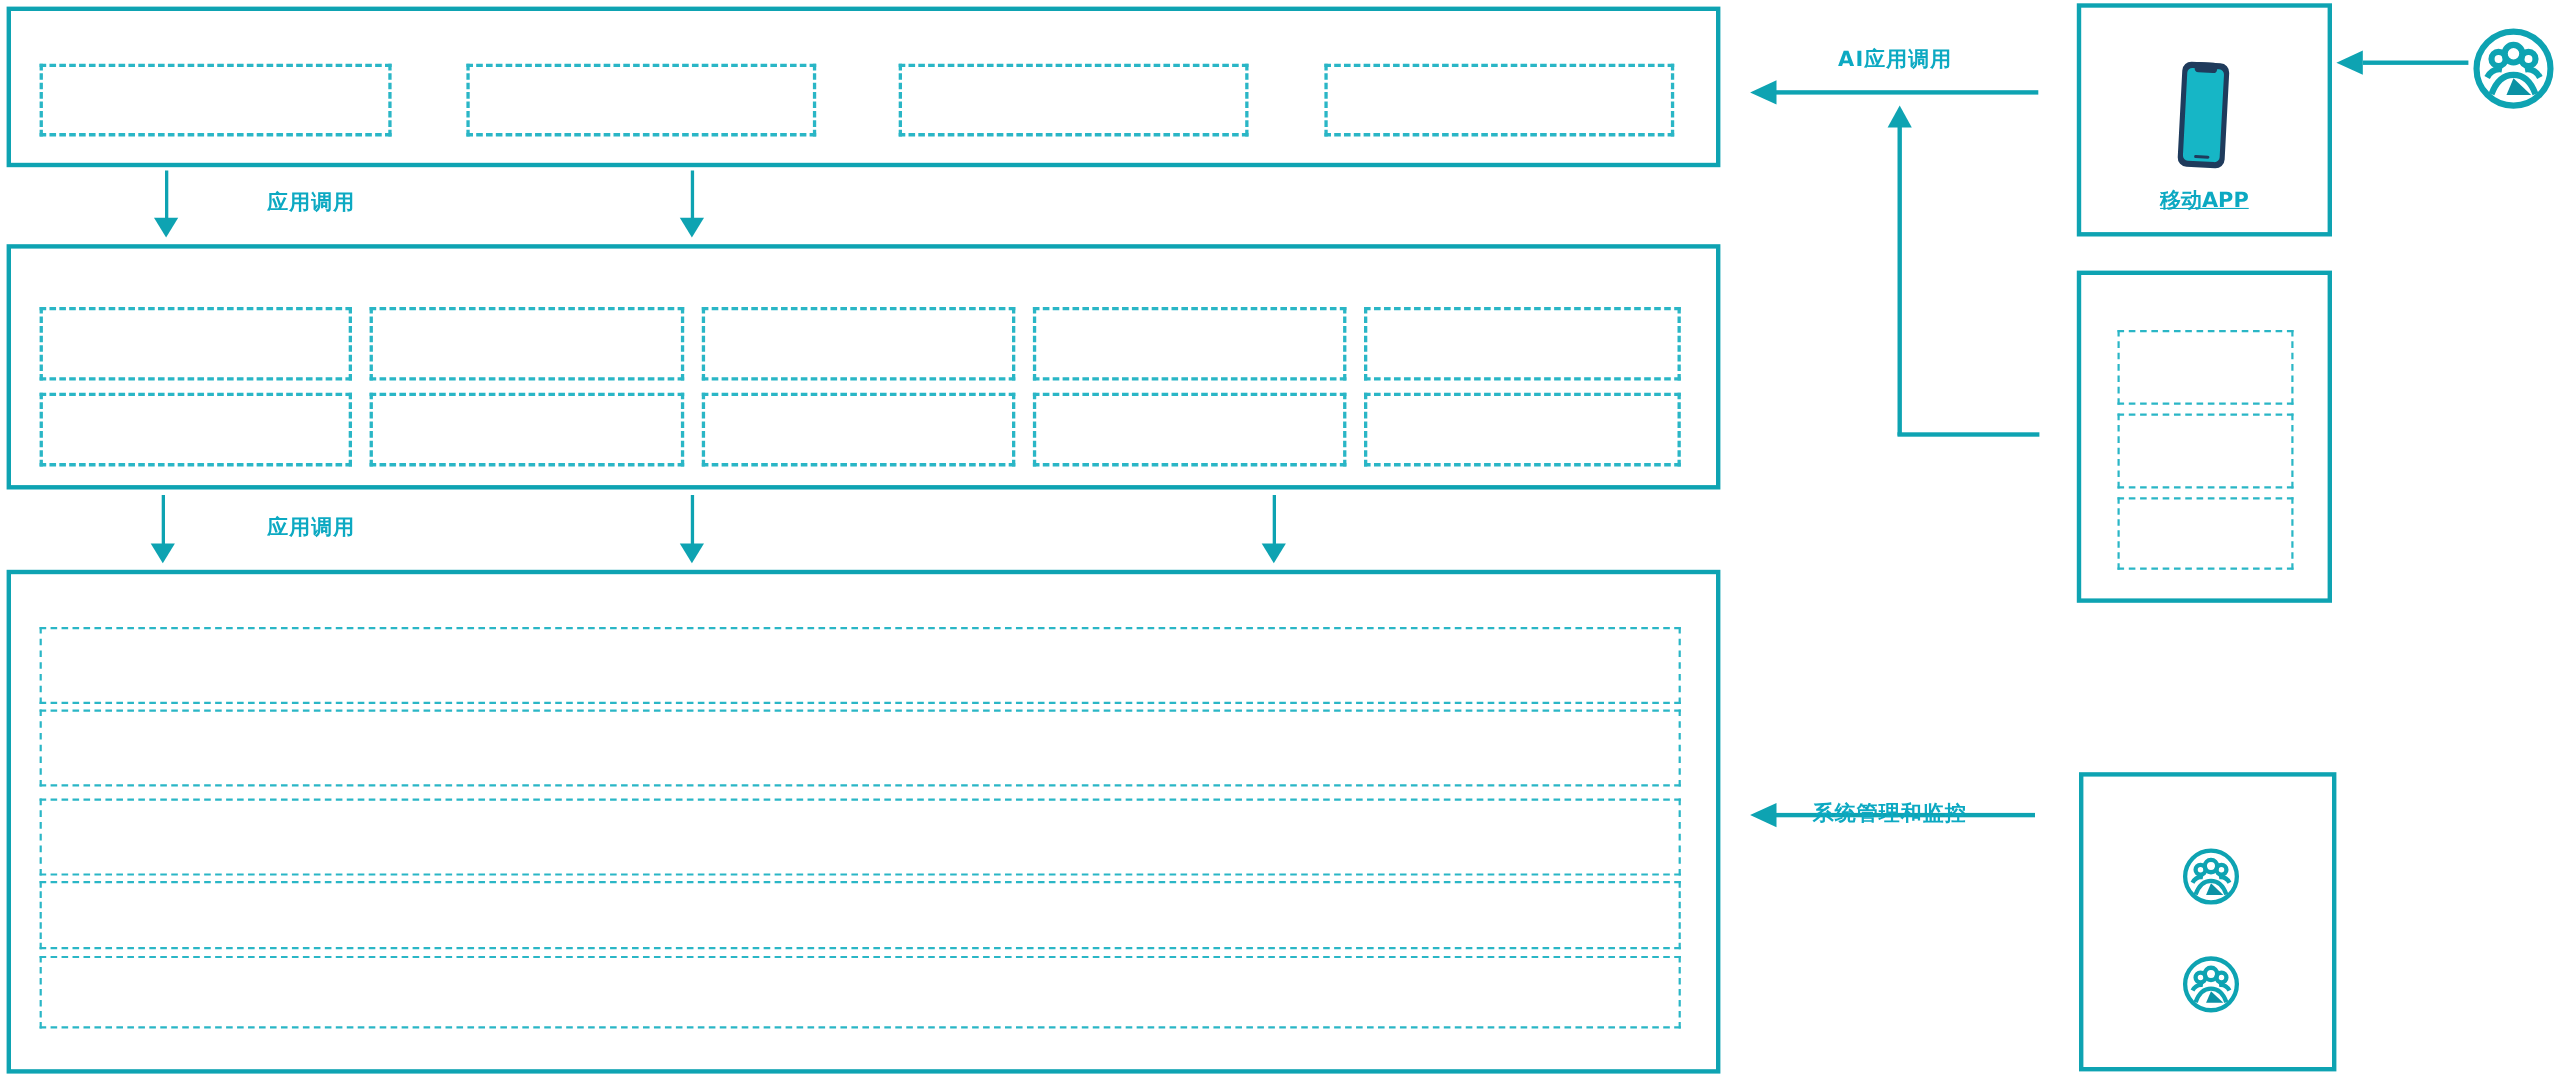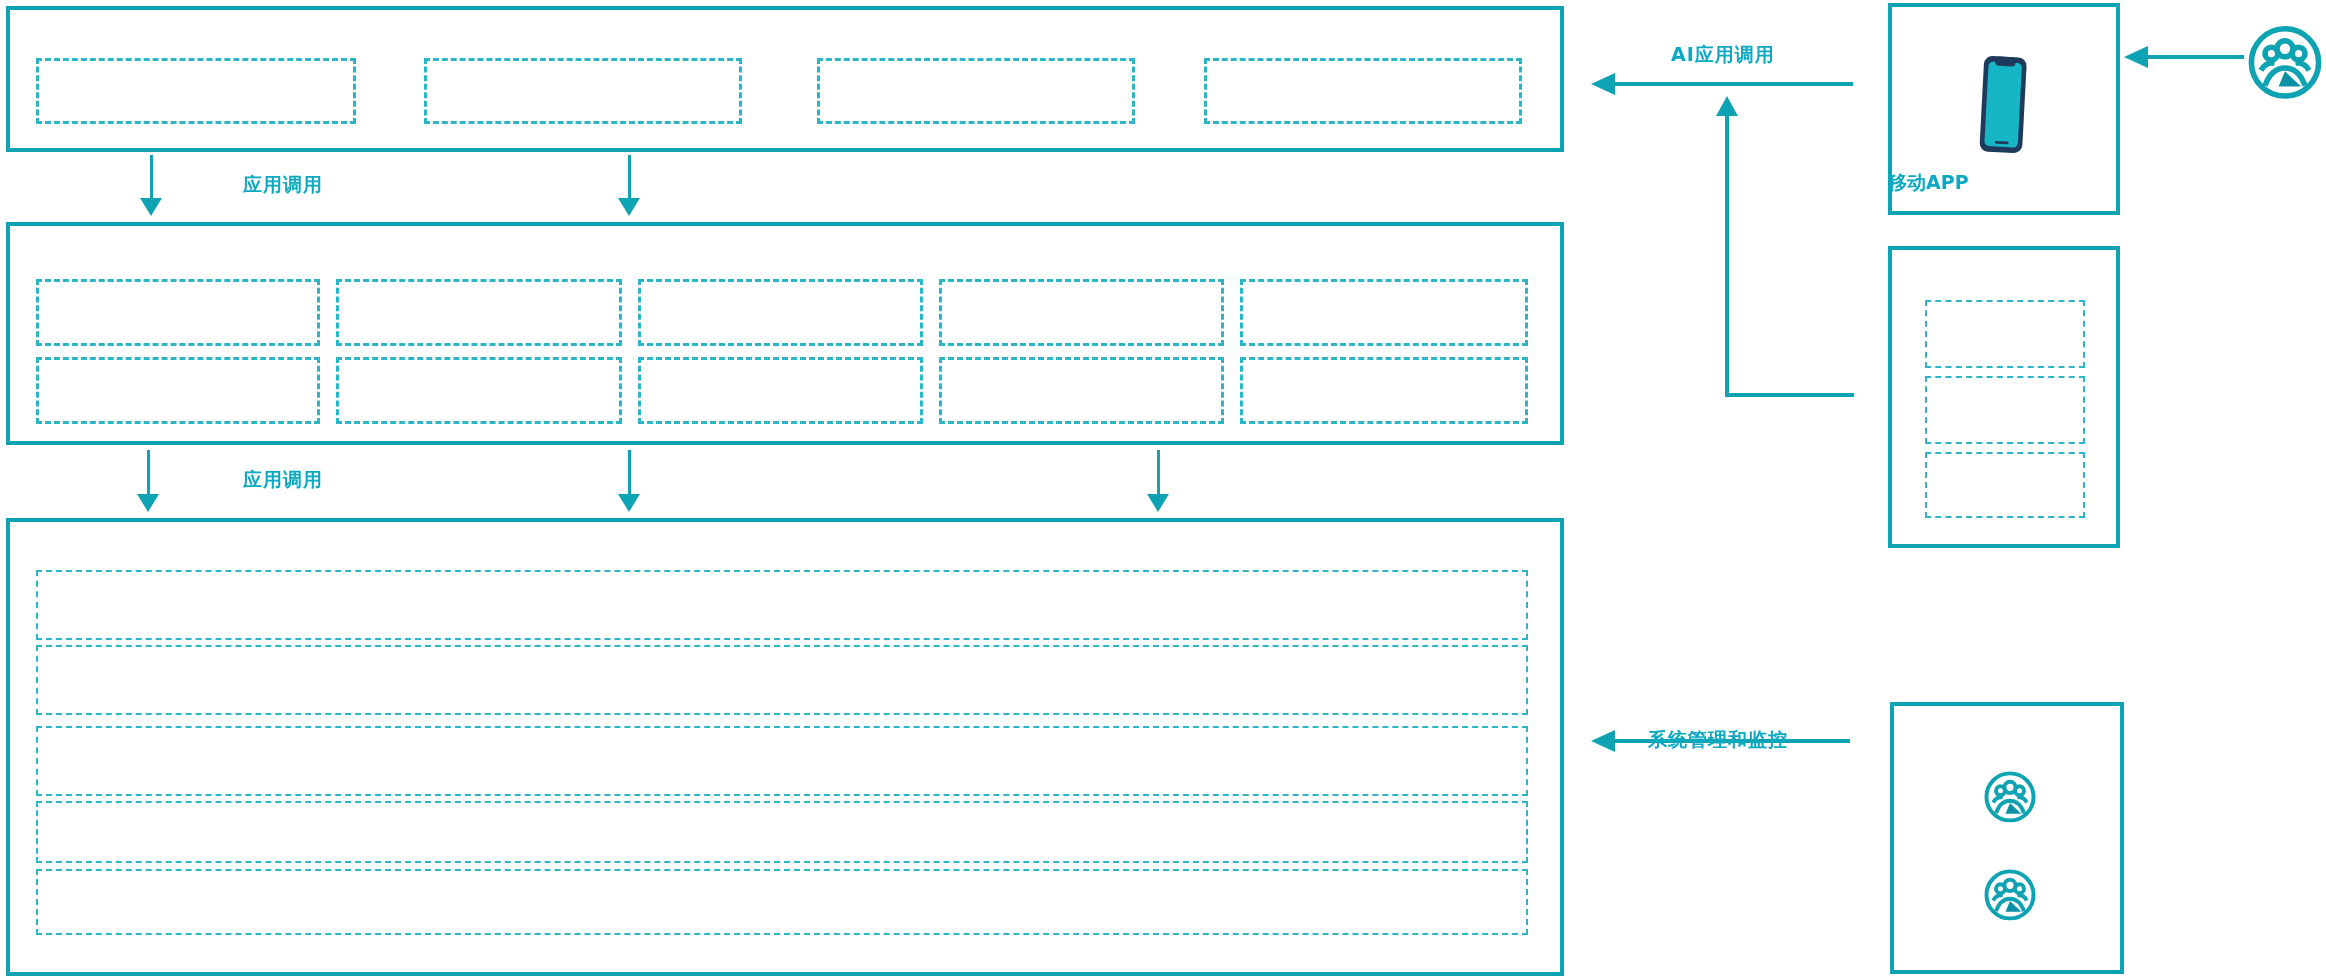--- a/index.html
+++ b/index.html
@@ -103,21 +103,21 @@
   <span class="icon" style="left:1978px;top:54px;">
     <svg width="52" height="104" viewBox="0 0 56 112">
       <g transform="rotate(3 28 56)">
         <rect x="4" y="3" width="46" height="103" rx="9" fill="#1f3b5c"></rect>
         <rect x="9" y="9" width="36" height="91" rx="5" fill="#16b6c6"></rect>
         <rect x="16" y="3" width="22" height="10" rx="4" fill="#1f3b5c"></rect>
         <rect x="20" y="94" width="15" height="3" rx="1.5" fill="#1f3b5c"></rect>
       </g>
     </svg>
   </span>
-  <div class="lbl" style="left:1888px;top:172px;width:232px;text-align:left;letter-spacing:0;">移动APP</div>
+  <div class="lbl" style="left:1888px;top:172px;width:232px;text-align:center;letter-spacing:0;text-decoration:underline;">移动APP</div>
 
   <div class="hline" style="left:2148px;top:55px;width:96px;height:4px;"></div>
   <div class="tri left" style="left:2124px;top:46px;"></div>
 
   <span class="icon" style="left:2245px;top:24px;">
     <svg width="80" height="80" viewBox="0 0 100 100">
       <g fill="none" stroke="#0ea3b2" stroke-width="7">
         <circle cx="50" cy="48" r="42"></circle>
         <circle cx="33" cy="37" r="8"></circle>
         <circle cx="67" cy="37" r="8"></circle>

